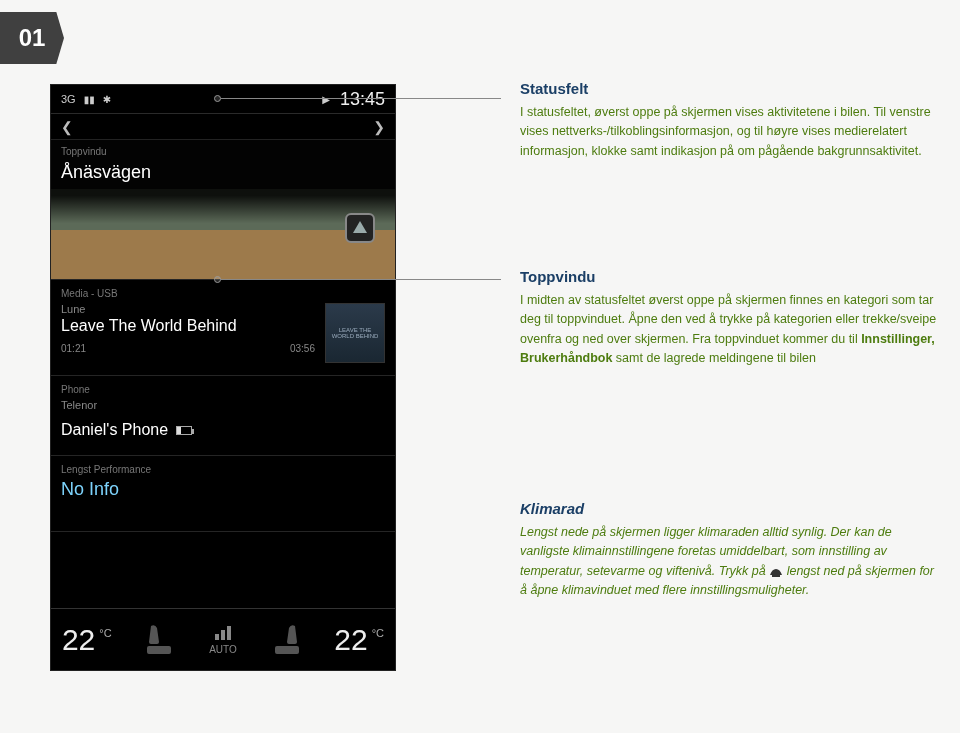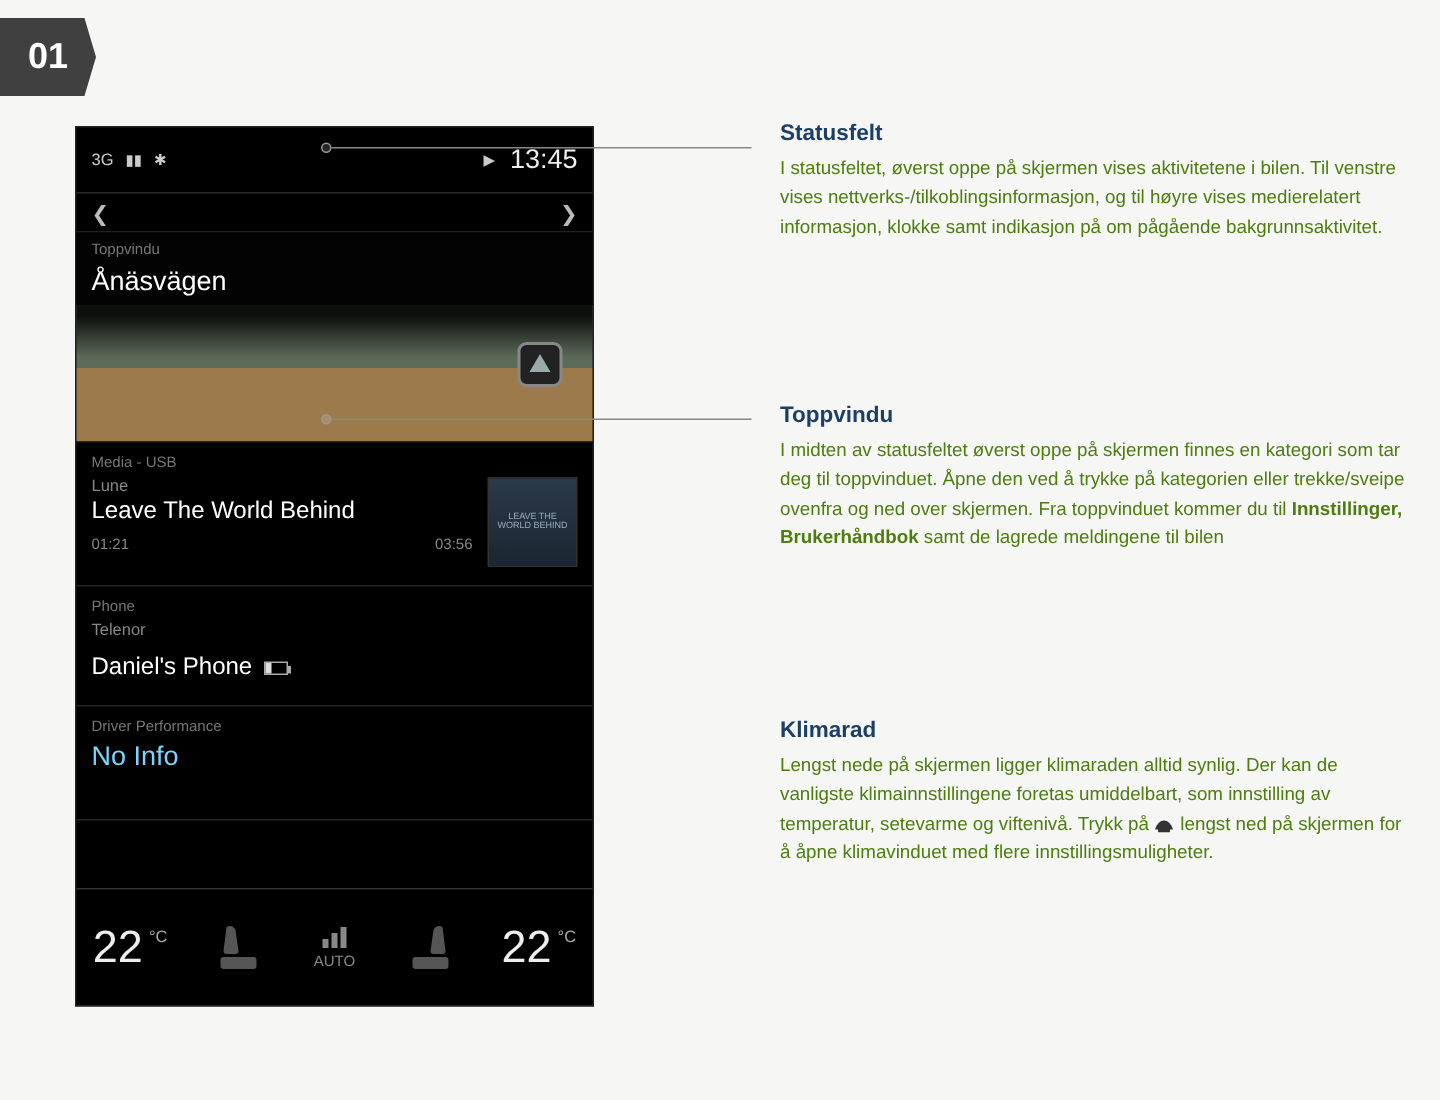--- a/index.html
+++ b/index.html
@@ -33,21 +33,21 @@
     left: 50px;
     top: 84px;
     width: 346px;
     height: 587px;
     background: #000;
     color: #fff;
     font-size: 12px;
     border: 1px solid #222;
   }
   .status-bar {
-    height: 44px;
+    height: 29px;
     display: flex;
     align-items: center;
     justify-content: space-between;
     padding: 4px 10px;
     border-bottom: 1px solid #2a2a2a;
   }
   .status-left { display: flex; gap: 8px; align-items: center; font-size: 11px; color: #ccc; }
   .status-right { display: flex; gap: 10px; align-items: center; }
   .status-clock { font-size: 18px; color: #eee; }
   .status-icon { font-size: 10px; color: #ccc; }
@@ -101,21 +101,21 @@
   .phone-name { color: #fff; font-size: 16px; font-weight: 300; display: flex; align-items: center; gap: 8px; }
   .batt { display:inline-block; width: 16px; height: 9px; border: 1px solid #aaa; position: relative; }
   .batt::after { content: ""; position: absolute; right: -3px; top: 2px; width: 2px; height: 5px; background: #aaa; }
   .batt-fill { display: block; height: 100%; width: 25%; background: #ddd; }
 
   .perf-tile { height: 76px; }
   .perf-value { color: #7dd3fc; font-size: 18px; font-weight: 300; margin-top: 2px; }
 
   .climate-row {
     position: absolute; bottom: 0; left: 0; right: 0;
-    height: 78px; border-top: 1px solid #333;
+    height: 62px; border-top: 1px solid #333;
     display: flex; align-items: center; justify-content: space-around;
     padding: 0 6px;
     gap: 24px;
   }
   .temp { display: flex; align-items: flex-start; gap: 4px; }
   .temp-num { font-size: 30px; font-weight: 300; color: #eee; }
   .temp-unit { font-size: 11px; color: #aaa; margin-top: 4px; }
   .seat-icon { width: 30px; height: 32px; }
   .seat-shape { fill: #555; }
   .auto-block { text-align: center; }
@@ -133,21 +133,21 @@
 
   
   .section { position: absolute; left: 520px; width: 420px; }
   .section h3 { color: #1b3f66; font-size: 15px; font-weight: bold; margin-bottom: 6px; font-family: Arial, sans-serif; }
   .section p { color: #4d7c0f; font-size: 12.5px; line-height: 1.55; font-weight: 300; }
   .section strong { font-weight: bold; }
   .inline-icon { display: inline-block; width: 14px; height: 12px; vertical-align: middle; }
 
   .sec-status { top: 80px; }
   .sec-top { top: 268px; }
-  .sec-climate { top: 478px; }
+  .sec-climate { top: 500px; font-style: italic; }
 </style>
 </head>
 <body>
 
 <div class="page-badge">01</div>
 
 <div class="device">
 
   <div class="status-bar">
     <div class="status-left">
@@ -194,21 +194,21 @@
     <div class="phone-op">Telenor</div>
     <div class="phone-name">
       <span>Daniel's Phone</span>
       <span class="batt">
           <span class="batt-fill"></span>
         </span>
     </div>
   </div>
 
   <div class="tile perf-tile">
-    <div class="tile-label">Driver Performance</div>
+    <div class="tile-label">Lengst Performance</div>
     <div class="perf-value">No Info</div>
   </div>
 
   <div class="climate-row">
     <div class="temp">
       <span class="temp-num">22</span>
       <span class="temp-unit">°C</span>
     </div>
     <svg class="seat-icon" viewBox="0 0 30 32">
         <path class="seat-shape" d="M6 2 q4 -2 6 2 l2 14 q0 2 -2 2 l-6 0 q-2 0 -2 -2 z M4 22 l20 0 q2 0 2 2 l0 4 q0 2 -2 2 l-20 0 q-2 0 -2 -2 l0 -4 q0 -2 2 -2 z"></path>

